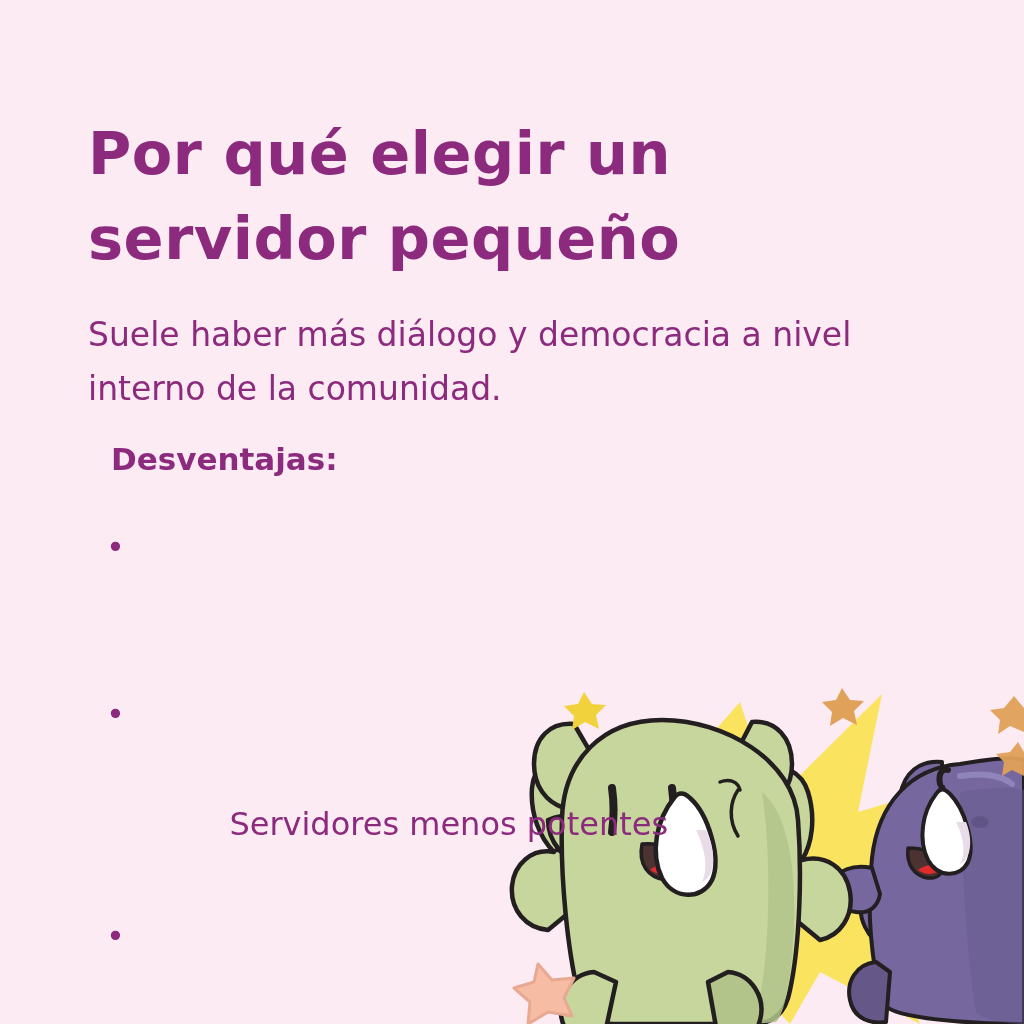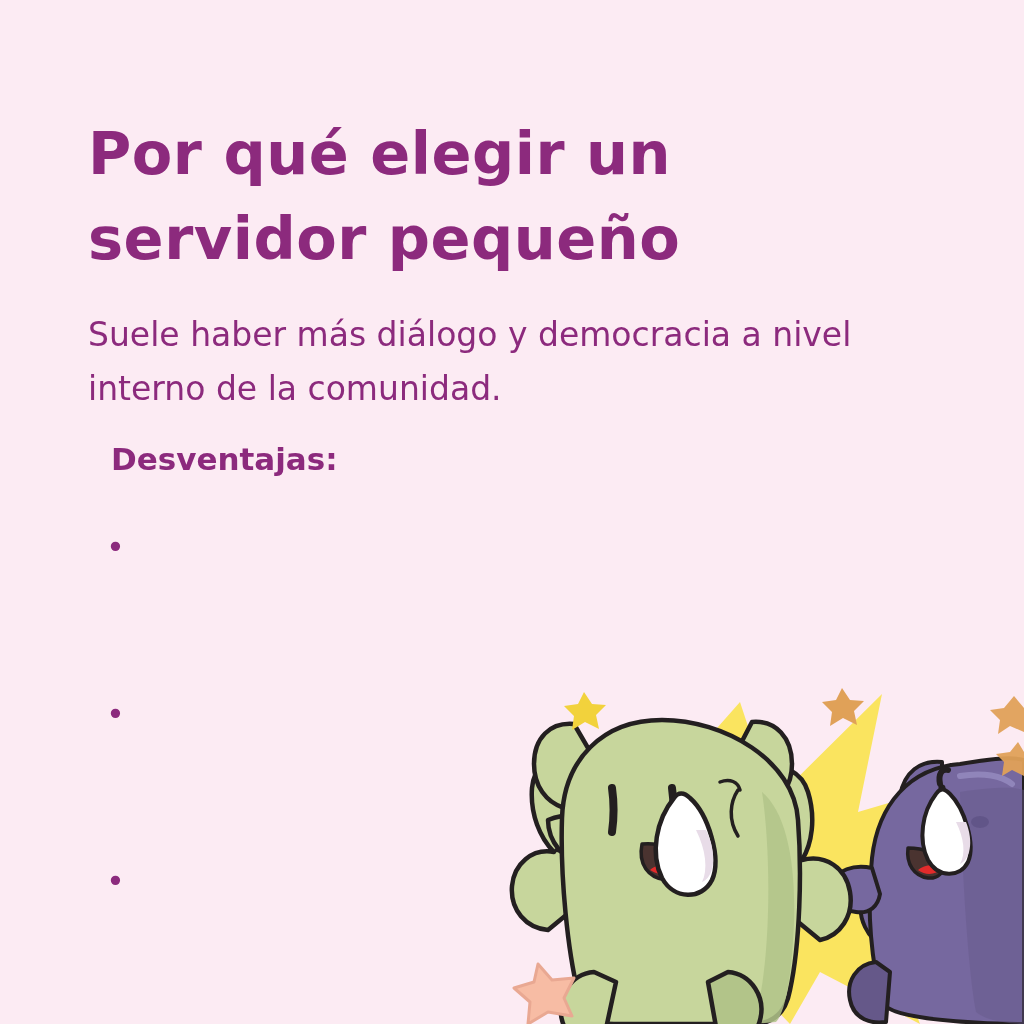--- a/index.html
+++ b/index.html
@@ -211,20 +211,21 @@
     <p class="subtitle">Suele haber más diálogo y democracia a nivel interno de la comunidad.</p>
 
     <p class="section-label">Desventajas:</p>
 
     <ul class="bullets">
       <li>
         <span class="dot">•</span>
       </li>
       <li>
         <span class="dot">•</span>
+        <span>Servidores menos potentes</span>
       </li>
       <li class="narrow">
         <span class="dot">•</span>
         
       </li>
     </ul>
 
   </div>
 </div>
 

